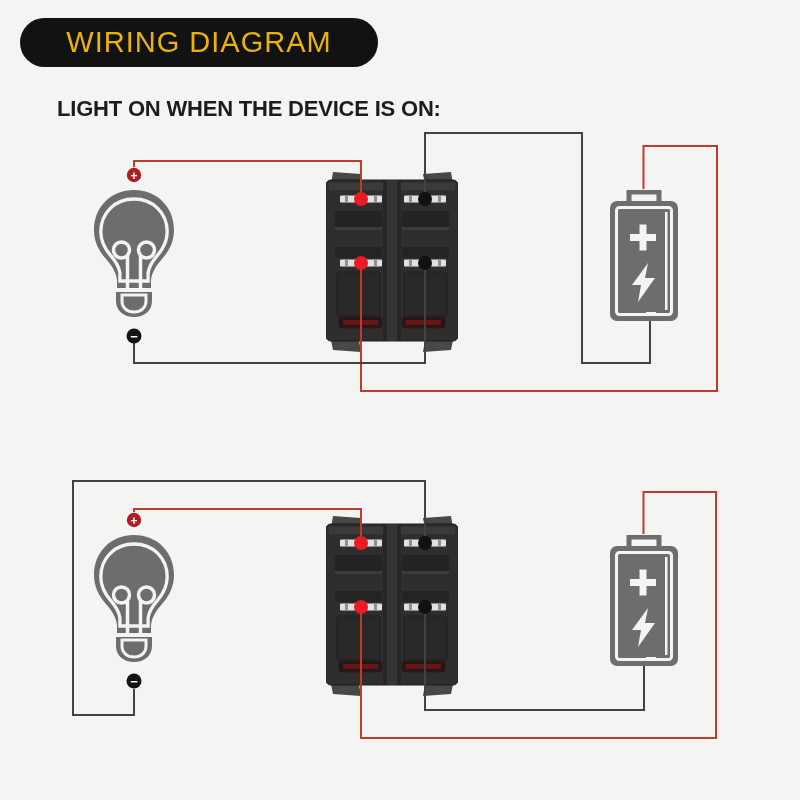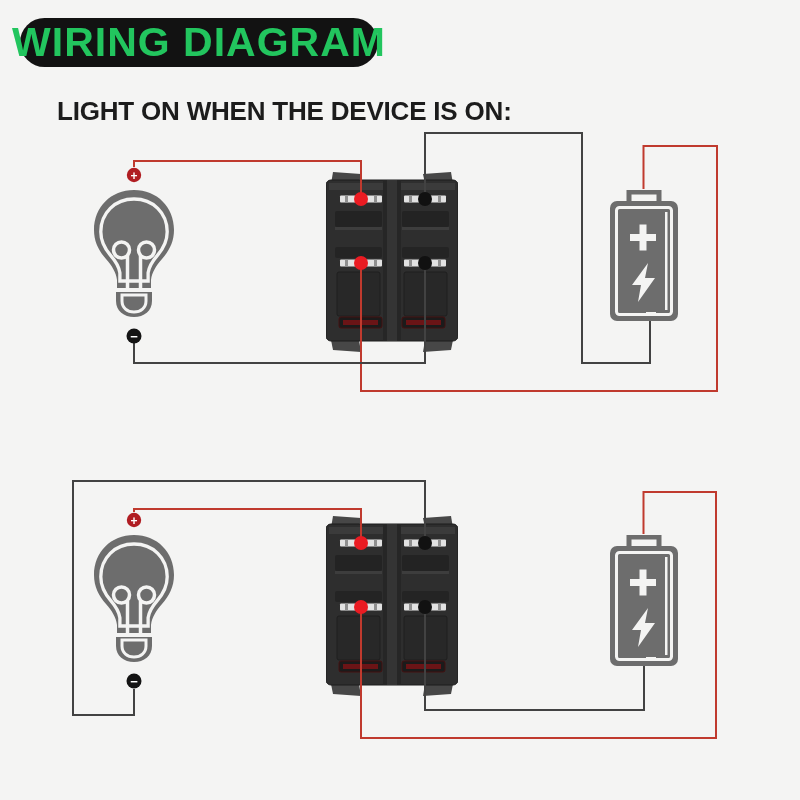--- a/index.html
+++ b/index.html
@@ -1,21 +1,21 @@
 <!DOCTYPE html>
 <html><head>
 <meta charset="utf-8">
 <style>
   html,body{margin:0;padding:0;background:#e9e9e9;}
   .page{position:relative;width:800px;height:800px;background:#f4f4f3;overflow:hidden;
         font-family:"Liberation Sans",sans-serif;}
   .banner{position:absolute;left:20px;top:18px;width:358px;height:49px;border-radius:25px;
           background:#121212;display:flex;align-items:center;justify-content:center;}
-  .banner-title{color:#22c55e;font-size:41px;font-weight:700;letter-spacing:1px;white-space:nowrap;}
-  .section-title{position:absolute;left:57px;font-size:26px;font-weight:700;color:#1c1c1c;
+  .banner-title{color:#eab308;font-size:29px;font-weight:400;letter-spacing:1px;white-space:nowrap;}
+  .section-title{position:absolute;left:57px;font-size:22px;font-weight:700;color:#1c1c1c;
                  letter-spacing:-0.2px;white-space:nowrap;}
   #section1-title{top:96px;}
   #section2-title{top:441px;}
   svg.canvas{position:absolute;left:0;top:0;}
   .badge-txt{font-family:"Liberation Sans",sans-serif;font-weight:700;fill:#ffffff;}
 </style>
 </head>
 <body>
 
 <div class="page">

